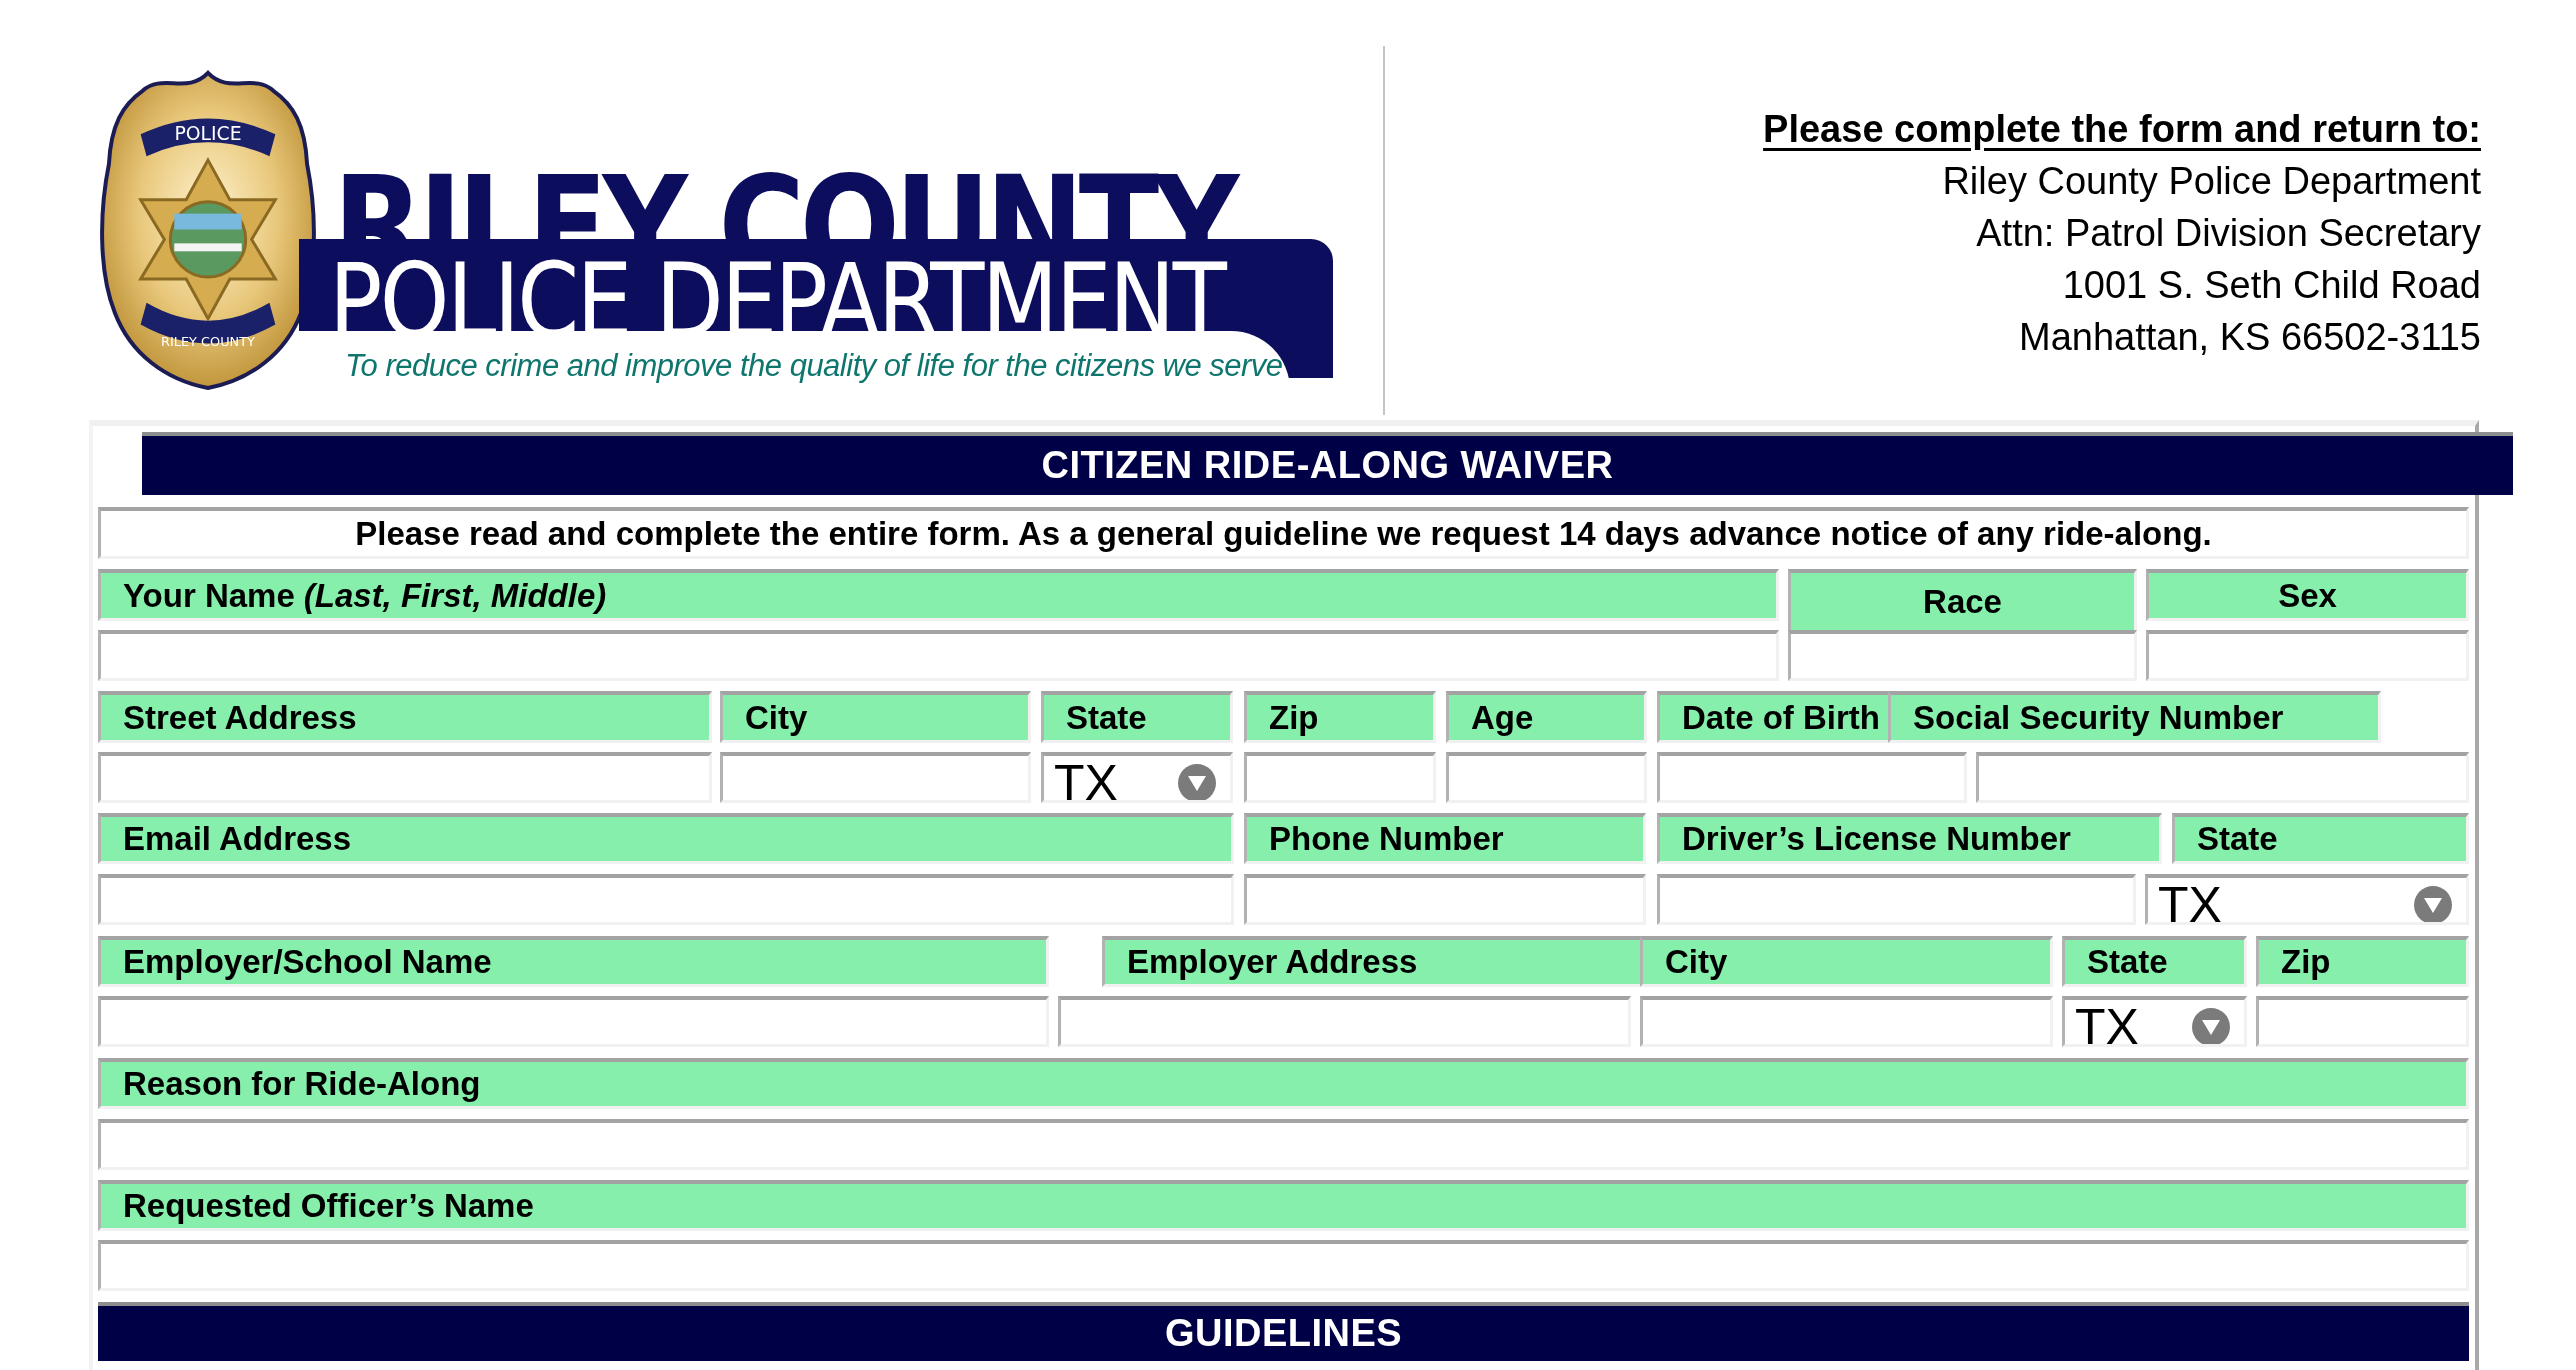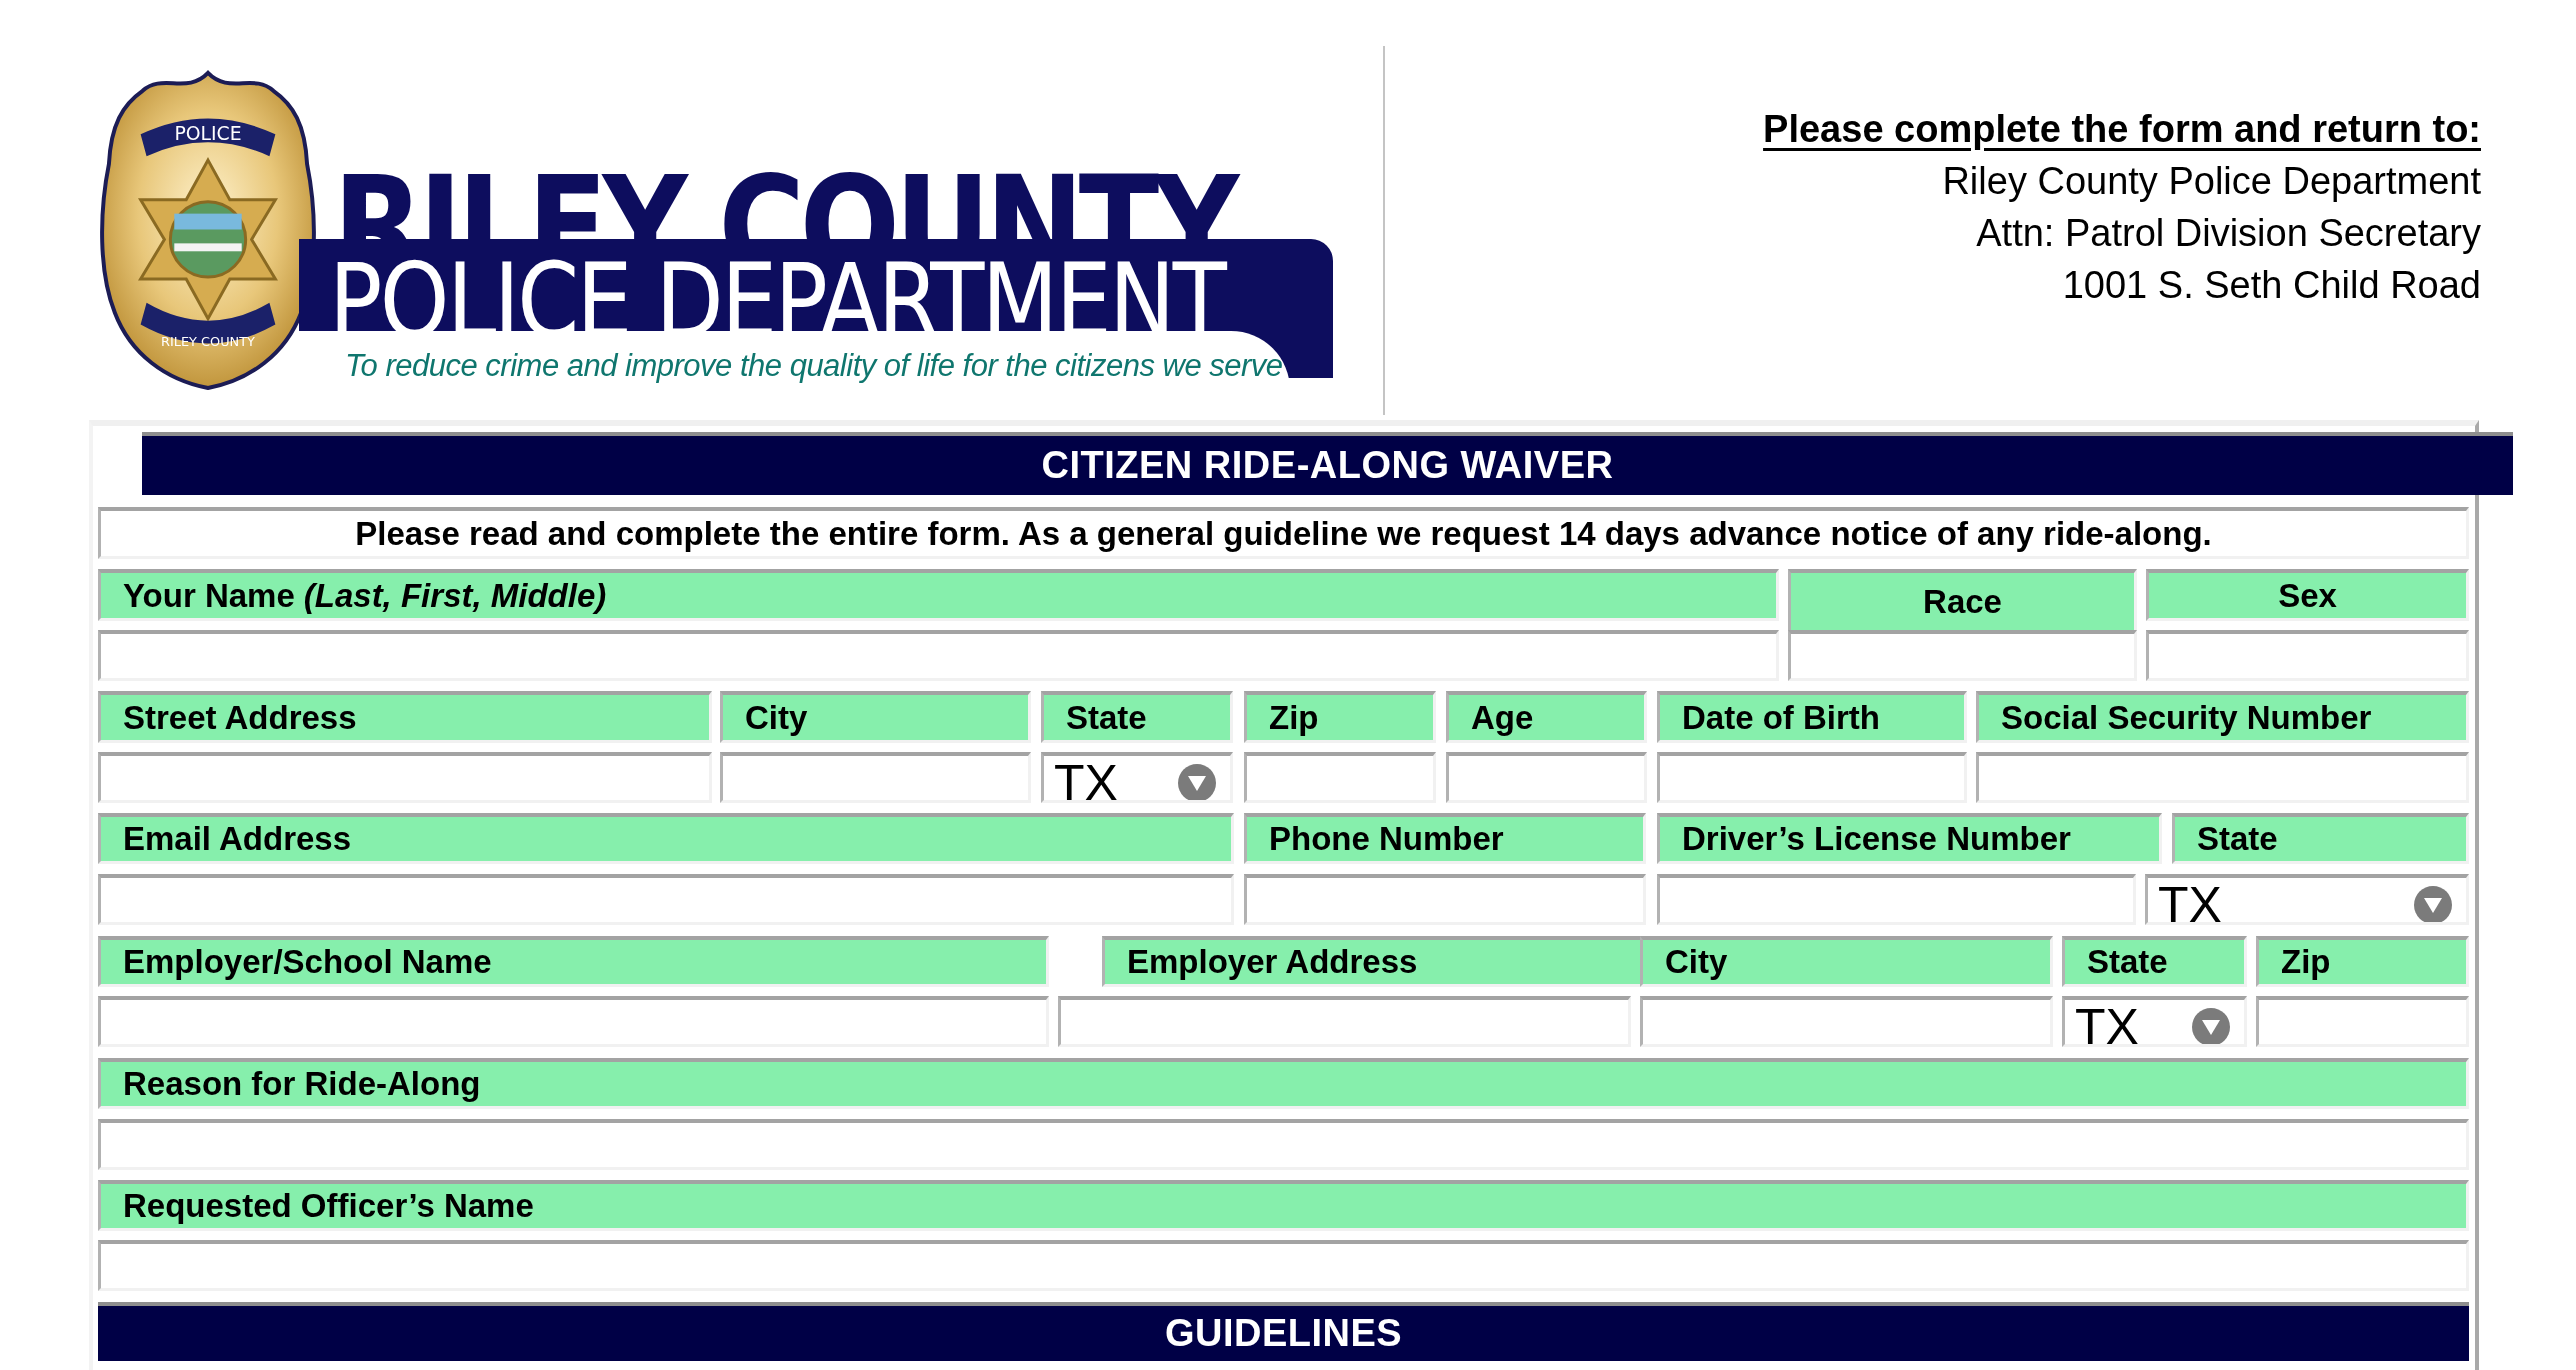--- a/index.html
+++ b/index.html
@@ -102,20 +102,21 @@
   <div class="logo-tagline">To reduce crime and improve the quality of life for the citizens we serve</div>
 </div>
 
 <div class="header-divider"></div>
 
 <div class="return-to">
   <span class="line heading">Please complete the form and return to:</span>
   <span class="line">Riley County Police Department</span>
   <span class="line">Attn: Patrol Division Secretary</span>
   <span class="line">1001 S. Seth Child Road</span>
+  <span class="line">Manhattan, KS 66502-3115</span>
 </div>
 
 <div class="form-wrap"></div>
 
 <div class="bar" style="left:98px; top:432px; width:2371px; height:63px;margin-left:44px;">CITIZEN RIDE-ALONG WAIVER</div>
 
 <div class="notice" style="left:98px; top:507px; width:2371px; height:52px;">Please read and complete the entire form.  As a general guideline we request 14 days advance notice of any ride-along.</div>
 
 <div class="cell label" style="left:98px; top:569px; width:1681px; height:52px;">
   <span>Your Name</span>
@@ -127,21 +128,21 @@
 <div class="cell input" style="left:98px; top:630px; width:1681px; height:51px;"></div>
 <div class="cell input" style="left:1788px; top:630px; width:349px; height:51px;"></div>
 <div class="cell input" style="left:2146px; top:630px; width:323px; height:51px;"></div>
 
 <div class="cell label" style="left:98px; top:691px; width:614px; height:52px;">Street Address</div>
 <div class="cell label" style="left:720px; top:691px; width:311px; height:52px;">City</div>
 <div class="cell label" style="left:1041px; top:691px; width:192px; height:52px;">State</div>
 <div class="cell label" style="left:1244px; top:691px; width:192px; height:52px;">Zip</div>
 <div class="cell label" style="left:1446px; top:691px; width:201px; height:52px;">Age</div>
 <div class="cell label" style="left:1657px; top:691px; width:310px; height:52px;">Date of Birth</div>
-<div class="cell label" style="left:1976px; top:691px; width:493px; height:52px;">Social Security Number</div>
+<div class="cell label" style="left:1888px; top:691px; width:493px; height:52px;">Social Security Number</div>
 
 <div class="cell input" style="left:98px; top:752px; width:614px; height:51px;"></div>
 <div class="cell input" style="left:720px; top:752px; width:311px; height:51px;"></div>
 <div class="cell select" style="left:1041px; top:752px; width:192px; height:51px;">
   <span class="sel-value">TX</span>
   <span class="sel-arrow"></span>
 </div>
 <div class="cell input" style="left:1244px; top:752px; width:192px; height:51px;"></div>
 <div class="cell input" style="left:1446px; top:752px; width:201px; height:51px;"></div>
 <div class="cell input" style="left:1657px; top:752px; width:310px; height:51px;"></div>

